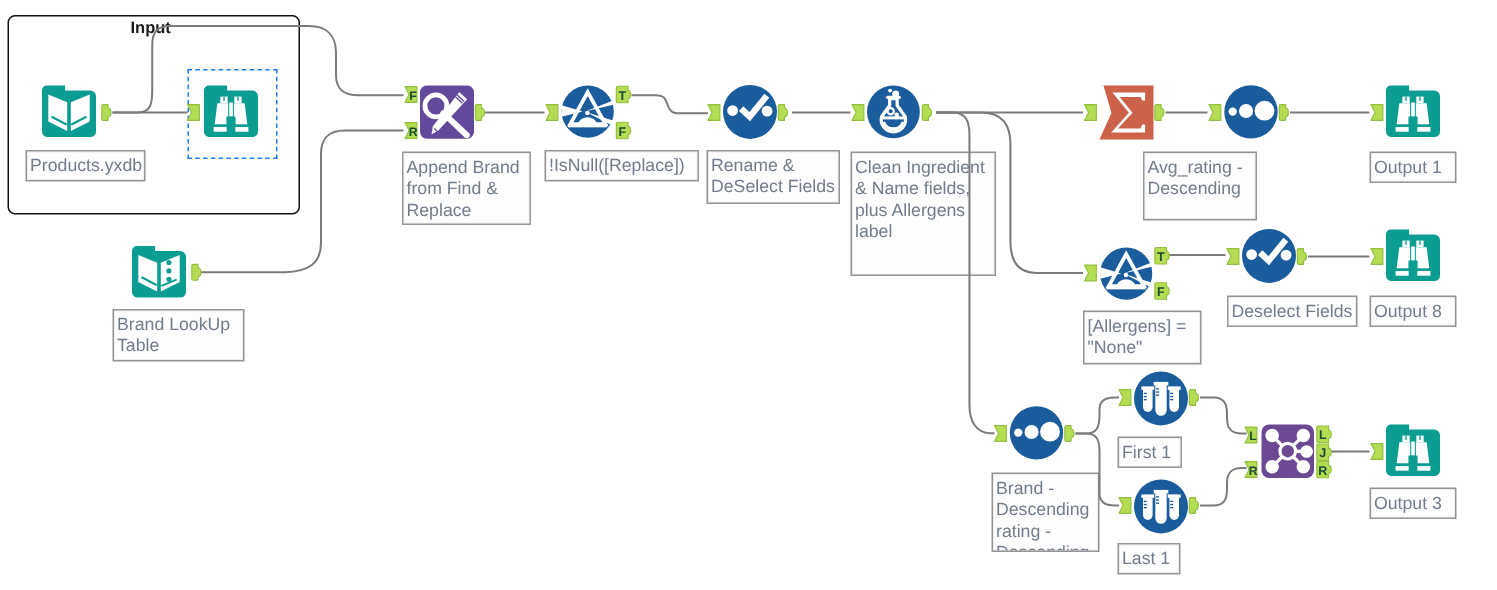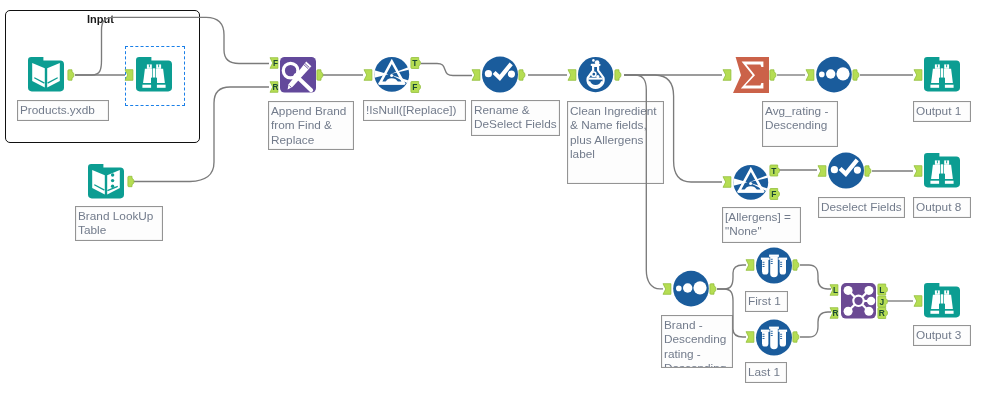--- a/index.html
+++ b/index.html
@@ -352,21 +352,21 @@
         <rect x="940.8" y="294.3" width="2.4" height="9.5" fill="#ffffff"></rect>
         <path d="M 939.1,303.8 L 944.9,303.8 L 944.9,315 L 939.1,315 Z" fill="#0c9d92"></path>
         <rect x="930.6" y="309" width="9.6" height="1.7" fill="#0c9d92"></rect>
         <rect x="943.8" y="309" width="9.6" height="1.7" fill="#0c9d92"></rect>
         <path d="M 930.4,310.7 L 940.1,310.7 L 940.1,313.8 L 930.4,313.8 Z" fill="#ffffff"></path>
         <path d="M 953.6,310.7 L 943.9,310.7 L 943.9,313.8 L 953.6,313.8 Z" fill="#ffffff"></path>
         <path d="M 939.1,303.8 L 944.9,303.8 L 944.9,315 L 939.1,315 Z" fill="#0c9d92"></path>
         <path d="M 914,295.7 L 921.9,295.7 L 921.9,306.3 L 914,306.3 L 916.7,301 Z" fill="#b5dd53" stroke="#93bf3e" stroke-width="0.8" stroke-linejoin="round"></path>
       </g>
     </svg>
-    <div class="lbl" style="left: 17px; top: 100px; width: 92px; height: 21px;">Products.yxdb</div>
+    <div class="lbl" style="left: 17px; top: 100px; width: 80px; height: 21px;">Products.yxdb</div>
     <div class="sel" style="left: 125px; top: 46px; width: 58px; height: 58px;"></div>
     <div class="lbl" style="left: 75px; top: 206px; width: 88px; height: 35px;">Brand LookUp
 Table</div>
     <div class="lbl" style="left: 363px; top: 100px; width: 103px; height: 21px;">!IsNull([Replace])</div>
     <div class="lbl" style="left: 268px; top: 101px; width: 86px; height: 49px;">Append Brand
 from Find &amp;
 Replace</div>
     <div class="lbl" style="left: 471px; top: 100px; width: 89px; height: 36px;">Rename &amp;
 DeSelect Fields</div>
     <div class="lbl" style="left: 567px; top: 101px; width: 97px; height: 83px;">Clean Ingredient

